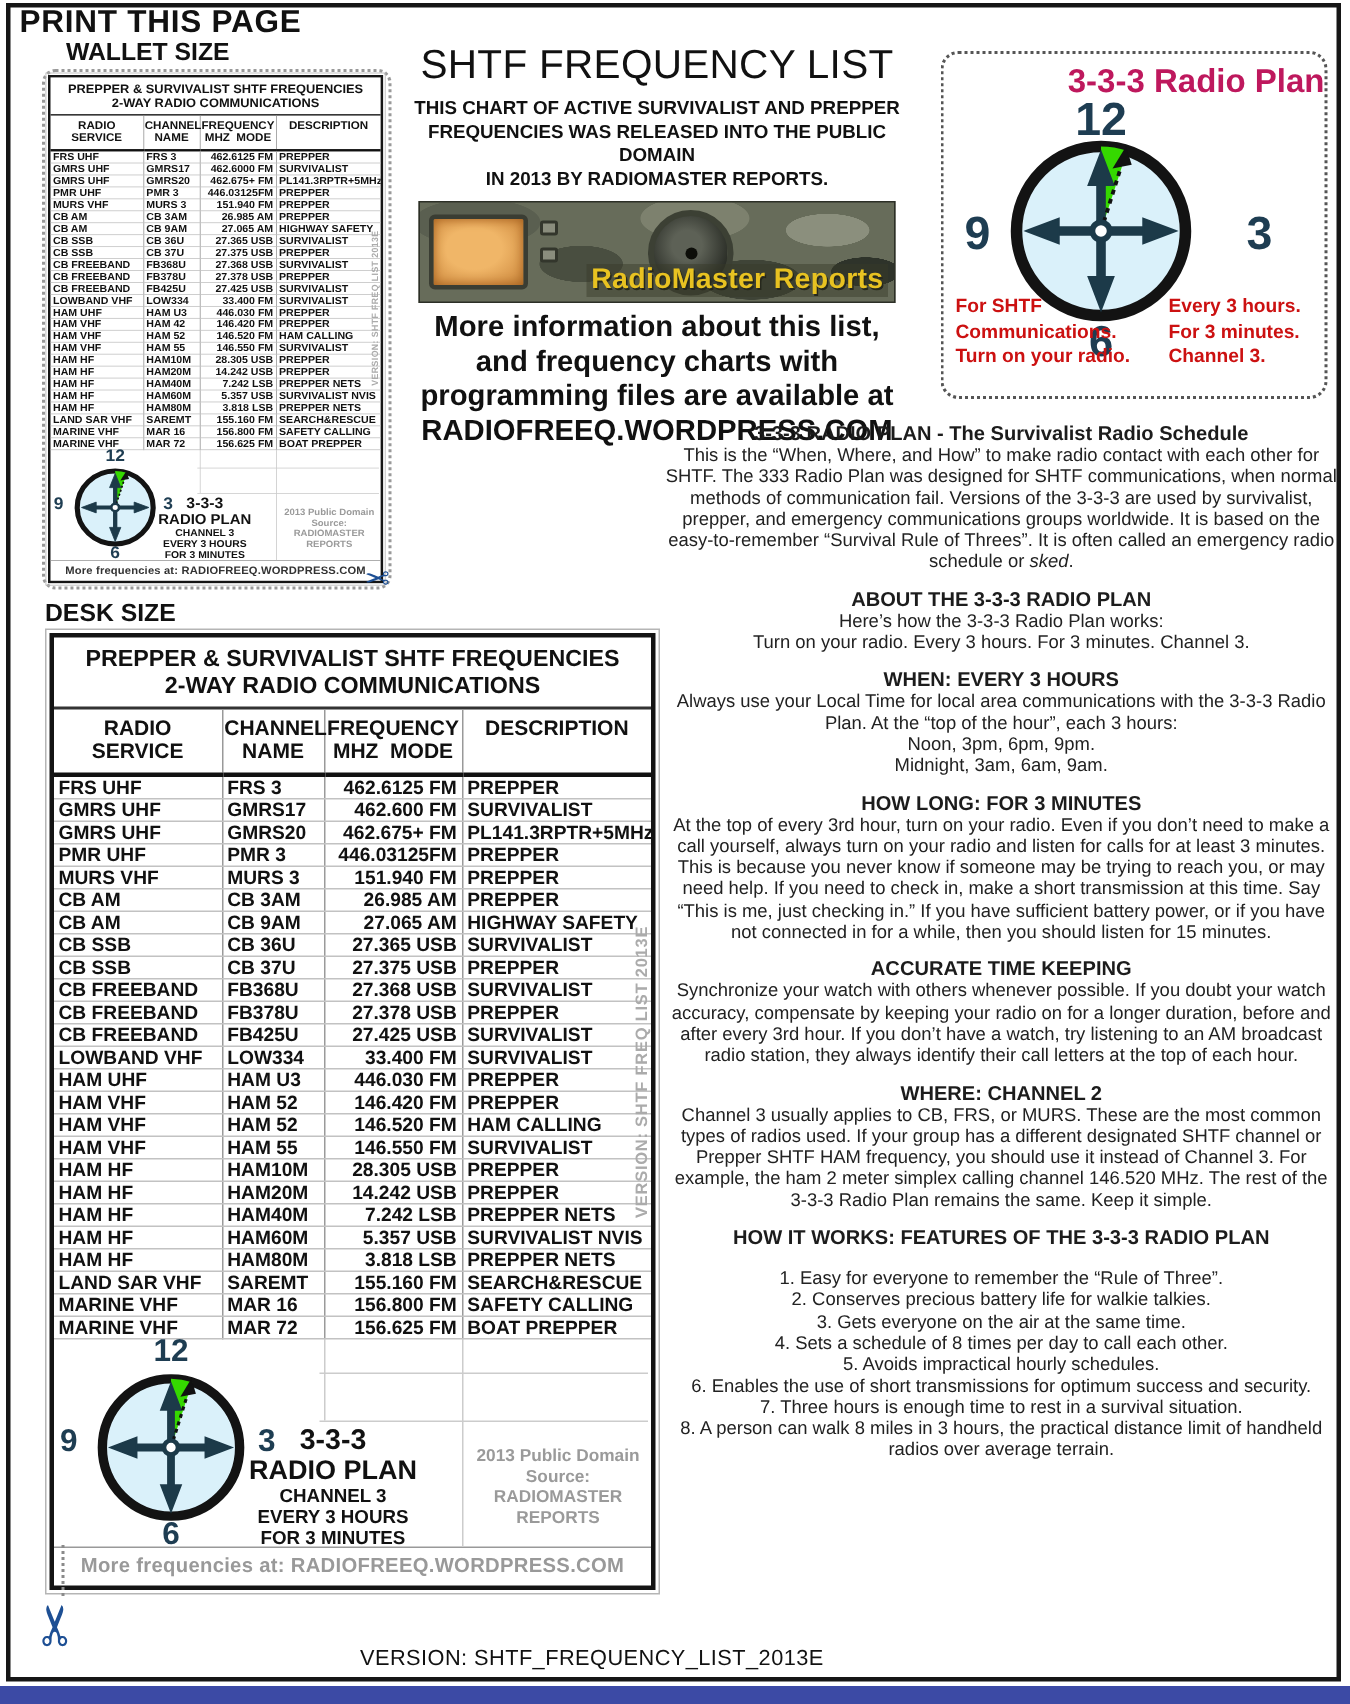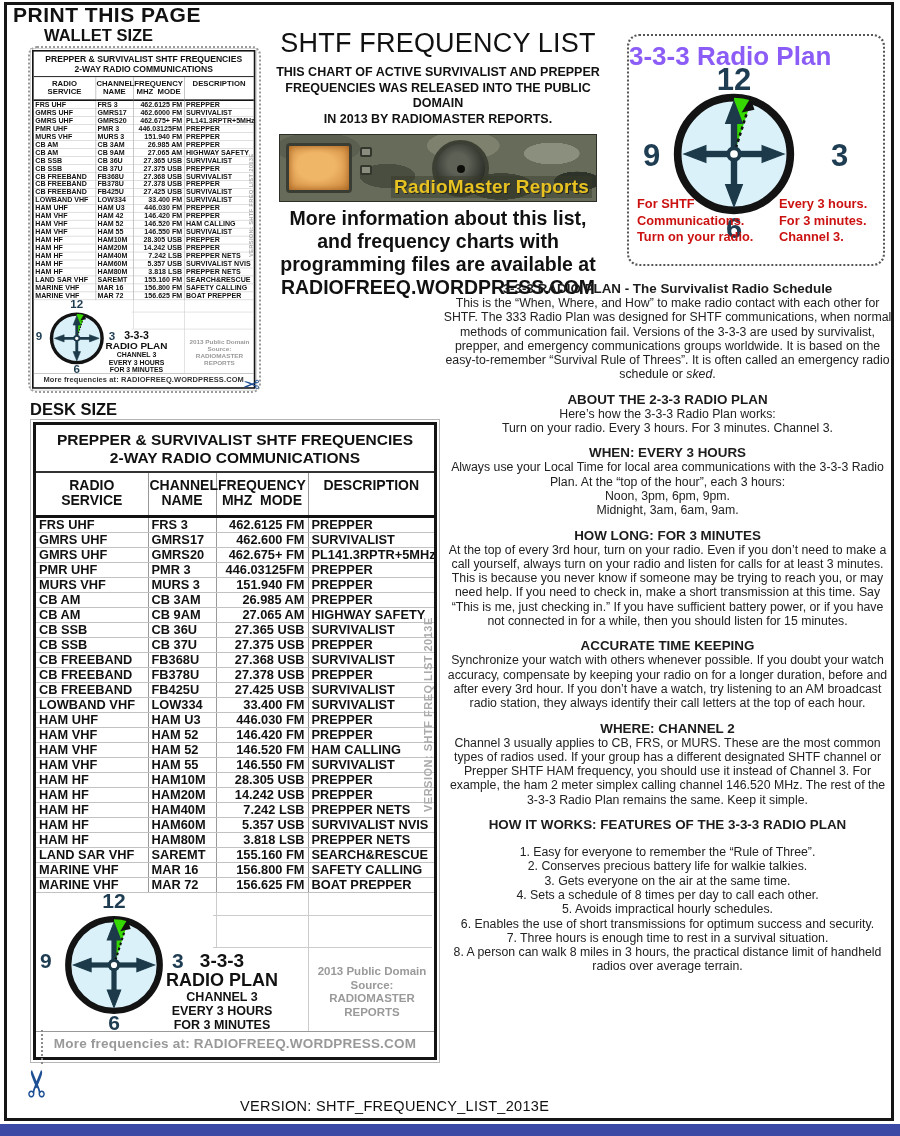--- a/index.html
+++ b/index.html
@@ -72,21 +72,21 @@
   .b1 { left:80px; top:12px; } .b2 { left:80px; top:30px; }
   .knob { position:absolute; left:152px; top:5px; width:57px; height:57px; border-radius:50%; border:4px solid #3c4034;
     background:radial-gradient(circle at 45% 40%, #5d6156 0 25%, #2c2f28 70%, #15170f 100%); }
   .knob::after { content:""; position:absolute; left:21px; top:21px; width:8px; height:8px; border-radius:50%; background:#0d0e09; }
   .photo-label { position:absolute; right:4px; bottom:3px; color:#e8c221; font-size:19px; font-weight:bold;
     text-shadow:1px 1px 0 #26281c; background:rgba(55,58,40,.45); padding:0 3px; letter-spacing:.2px;margin-top:22px; }
   .more-info { margin-top:5px; font-size:19.5px; font-weight:bold; line-height:23px; white-space:pre-line; }
 
   
   .plan-box { position:absolute; left:627px; top:34px; width:258px; height:232px; border:2px dotted #555; border-radius:12px; background:#fff; }
-  .plan-title { position:absolute; top:5px; width:100%; text-align:left; font-size:26px; font-weight:bold; color:#8b5cf6; }
+  .plan-title { position:absolute; top:5px; width:100%; text-align:right; font-size:22px; font-weight:bold; color:#be185d; }
   .plan-clock { left:14px; top:26px; width:230px; height:195px; }
   .plan-clock svg { left:27px; top:28px; width:128px; height:128px; }
   .plan-clock .n12 { left:27px; top:0px; width:128px; text-align:center; font-size:31px; }
   .plan-clock .n9  { left:0px; top:76px; font-size:31px; }
   .plan-clock .n3  { left:188px; top:76px; font-size:31px; }
   .plan-clock .n6  { left:27px; top:150px; width:128px; text-align:center; font-size:29px; }
   .plan-note { position:absolute; font-size:12.8px; font-weight:bold; color:#cc1111; line-height:16.5px; }
   .plan-left { left:8px; top:160px; width:118px; }
   .plan-right { left:150px; top:160px; width:104px; }
 
@@ -378,21 +378,21 @@
     <div class="plan-note plan-left" id="plan-left">For SHTF<br>Communications.<br>Turn on your radio.</div>
     <div class="plan-note plan-right" id="plan-right">Every 3 hours.<br>For 3 minutes.<br>Channel 3.</div>
   </div>
 
   <div class="right-col" id="right-col">
       <div class="section">
         <h3>3-3-3 RADIO PLAN - The Survivalist Radio Schedule</h3>
         <p>This is the “When, Where, and How” to make radio contact with each other for SHTF. The 333 Radio Plan was designed for SHTF communications, when normal methods of communication fail. Versions of the 3-3-3 are used by survivalist, prepper, and emergency communications groups worldwide. It is based on the easy-to-remember “Survival Rule of Threes”. It is often called an emergency radio schedule or <em>sked</em>.</p>
       </div>
       <div class="section">
-        <h3>ABOUT THE 2-3-3 RADIO PLAN</h3>
+        <h3>ABOUT THE 3-3-3 RADIO PLAN</h3>
         <p>Here’s how the 3-3-3 Radio Plan works:<br>Turn on your radio. Every 3 hours. For 3 minutes. Channel 3.</p>
       </div>
       <div class="section">
         <h3>WHEN: EVERY 3 HOURS</h3>
         <p>Always use your Local Time for local area communications with the 3-3-3 Radio Plan. At the “top of the hour”, each 3 hours:<br>Noon, 3pm, 6pm, 9pm.<br>Midnight, 3am, 6am, 9am.</p>
       </div>
       <div class="section">
         <h3>HOW LONG: FOR 3 MINUTES</h3>
         <p>At the top of every 3rd hour, turn on your radio. Even if you don’t need to make a call yourself, always turn on your radio and listen for calls for at least 3 minutes. This is because you never know if someone may be trying to reach you, or may need help. If you need to check in, make a short transmission at this time. Say “This is me, just checking in.” If you have sufficient battery power, or if you have not connected in for a while, then you should listen for 15 minutes.</p>
       </div>

